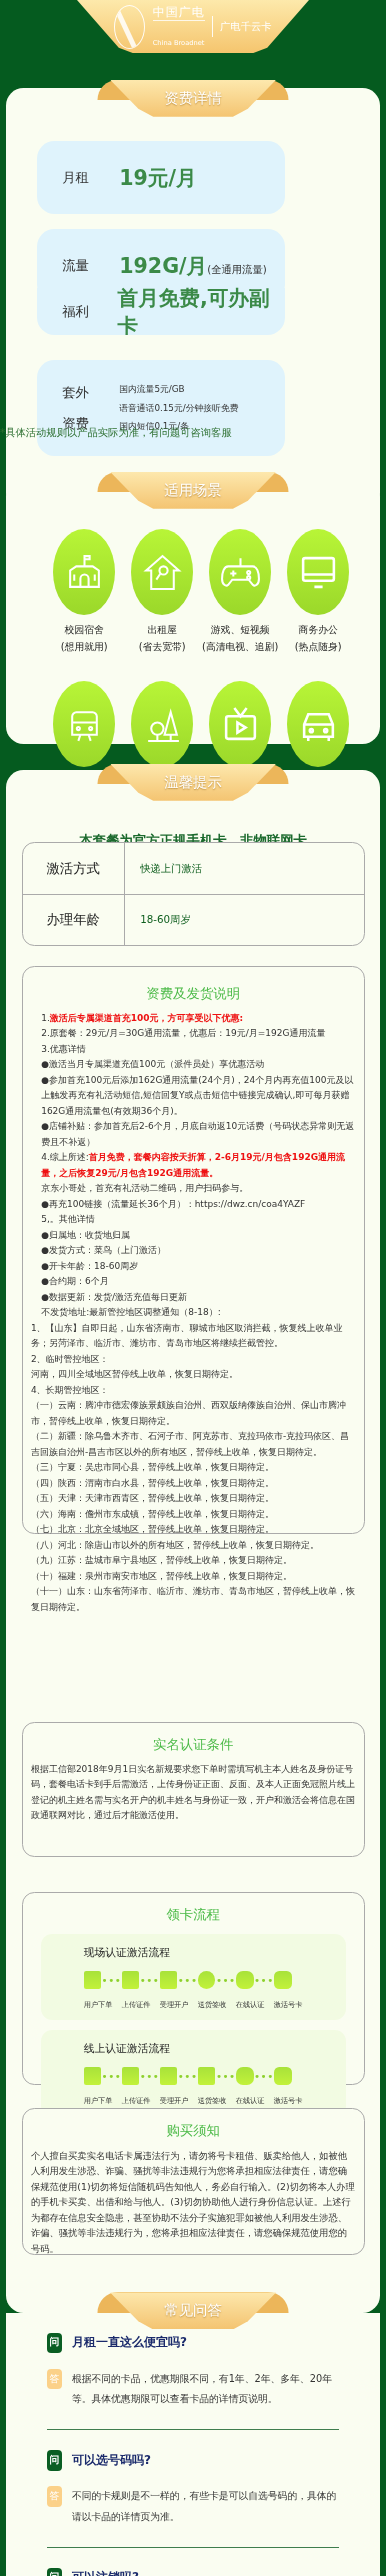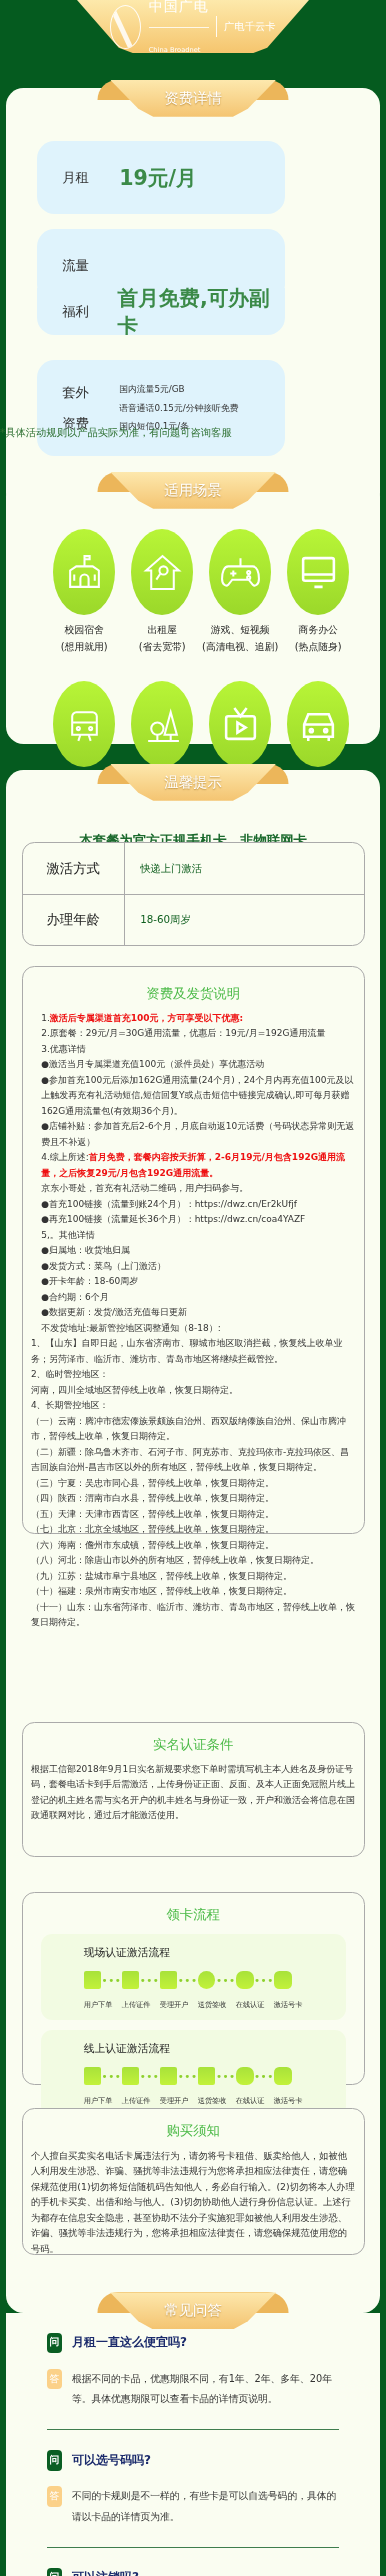--- a/index.html
+++ b/index.html
@@ -1,21 +1,21 @@
 <!DOCTYPE html>
 <html style="font-size:8.2px"><head>
 <meta charset="utf-8">
 <style>
 *{box-sizing:border-box;margin:0;padding:0}
 body{width:386px;height:2972px;background:#055b1f;font-family:"DejaVu Sans","Liberation Sans",sans-serif;color:#333;position:relative;overflow:hidden}
 .banner{position:absolute;left:77px;top:0;width:232px;height:53px;background:linear-gradient(#fde9ab,#f5c56e);clip-path:polygon(0 0,100% 0,82% 90%,76% 100%,24% 100%,18% 90%);display:flex;align-items:center;justify-content:center;gap:7.2px}
 .logo-mark{width:31px;height:44px;border-radius:50%;border:1.5px solid rgba(255,255,255,.9);position:relative;overflow:hidden}
 .logo-mark:before{content:"";position:absolute;left:7.2px;top:-3.1px;width:5.2px;height:52px;background:rgba(255,255,255,.85);transform:rotate(-25deg)}
 .logo-text{color:#fff;line-height:1}
-.logo-cn{font-size:14px;letter-spacing:1px;border-bottom:1px solid rgba(255,255,255,.8);padding-bottom:14px}
+.logo-cn{font-size:12px;letter-spacing:1px;border-bottom:1px solid rgba(255,255,255,.8);padding-bottom:2px}
 .logo-en{font-size:6.7px;margin-top:19px}
 .logo-div{width:1px;height:20.6px;background:rgba(255,255,255,.9)}
 .logo-sub{color:#fff;font-size:10.3px}
 .card{position:absolute;left:6.2px;width:374px;background:#fafdf1;border-radius:17.5px}
 .sec-tab{position:absolute;left:50%;transform:translateX(-50%);width:191px;height:37px}
 .sec-tab .ears{position:absolute;left:0;top:0;width:191px;height:20.6px;background:#ecb65a;border-radius:20.6px 20.6px 0 0}
 .sec-tab .plate{position:absolute;left:12.4px;top:0;width:166px;height:37px;background:linear-gradient(#fde8ad,#f4c471);clip-path:polygon(0 0,100% 0,83% 78%,74% 100%,26% 100%,17% 78%);display:flex;align-items:center;justify-content:center;color:#fff;font-size:14.4px;text-shadow:0 0.5px 1.5px rgba(150,100,20,.6)}
 .fee-row{position:absolute;left:31px;width:248px;background:#dff3fc;border-radius:17.5px;display:flex;align-items:center}
 .fee-label{width:82px;padding-left:25px;font-size:13.4px;color:#333}
 .fee-value{font-size:20.6px;font-weight:bold;color:#3b8a48}
@@ -71,20 +71,21 @@
   <div class="sec-tab" style="top:-8.2px">
     <div class="ears"></div>
     <div class="plate">资费详情</div>
   </div>
   <div class="fee-row" style="top:53px;height:73px">
     <div class="fee-label">月租</div>
     <div class="fee-value">19元/月</div>
   </div>
   <div class="fee-row" style="top:141px;height:73px">
     <div class="fee-label">流量</div>
+    <div class="fee-value"><span>192G/月</span><span class="fee-note">(全通用流量)</span></div>
   </div>
   <div class="fee-row" style="top:228px;height:73px">
     <div class="fee-label">通话</div>
     <div class="fee-value"><span>0.15元/分钟</span><span class="fee-note">(国内接听免费)</span></div>
   </div>
 </div>
 <div class="card" style="top:289px;height:221px;border-radius:0 0 17.5px 17.5px;top:289px;height:221px;top:289px;height:221px;top:289px;height:221px;top:289px;height:221px;top:289px;height:221px">
   <div class="fee-row" style="top:-1px;height:47px;border-radius:0 0 17.5px 17.5px">
     <div class="fee-label">福利</div>
     <div class="fee-value">首月免费,可办副卡</div>
@@ -235,40 +236,39 @@
     <div class="box-title" style="margin-top:8.2px">资费及发货说明</div>
     <div class="desc">
       <p class="ind"><span>1.</span><span class="red">激活后专属渠道首充100元，方可享受以下优惠:</span></p>
       <p class="ind">2.原套餐：29元/月=30G通用流量，优惠后：19元/月=192G通用流量</p>
       <p class="ind">3.优惠详情</p>
       <p class="ind">●激活当月专属渠道充值100元（派件员处）享优惠活动</p>
       <p class="ind">●参加首充100元后添加162G通用流量(24个月)，24个月内再充值100元及以上触发再充有礼活动短信,短信回复Y或点击短信中链接完成确认,即可每月获赠162G通用流量包(有效期36个月)。</p>
       <p class="ind">●店铺补贴：参加首充后2-6个月，月底自动返10元话费（号码状态异常则无返费且不补返）</p>
       <p class="ind"><span>4.综上所述:</span><span class="red">首月免费，套餐内容按天折算，2-6月19元/月包含192G通用流量，之后恢复29元/月包含192G通用流量。</span></p>
       <p class="ind">京东小哥处，首充有礼活动二维码，用户扫码参与。</p>
-      <p class="ind">●首充100链接（流量到账24个月）：https://dwz.cn/Er2kUfjf</p>
       <p class="ind">●再充100链接（流量延长36个月）：https://dwz.cn/coa4YAZF</p>
       <p class="ind">5,。其他详情</p>
       <p class="ind">●归属地：收货地归属</p>
       <p class="ind">●发货方式：菜鸟（上门激活）</p>
       <p class="ind">●开卡年龄：18-60周岁</p>
       <p class="ind">●合约期：6个月</p>
       <p class="ind">●数据更新：发货/激活充值每日更新</p>
       <p class="ind">不发货地址:最新管控地区调整通知（8-18）:</p>
       <p>1、【山东】自即日起，山东省济南市、聊城市地区取消拦截，恢复线上收单业务；另菏泽市、临沂市、潍坊市、青岛市地区将继续拦截管控。</p>
       <p>2、临时管控地区：</p>
       <p>河南，四川全域地区暂停线上收单，恢复日期待定。</p>
       <p>4、长期管控地区：</p>
       <p>（一）云南：腾冲市德宏傣族景颇族自治州、西双版纳傣族自治州、保山市腾冲市，暂停线上收单，恢复日期待定。</p>
       <p>（二）新疆：除乌鲁木齐市、石河子市、阿克苏市、克拉玛依市-克拉玛依区、昌吉回族自治州-昌吉市区以外的所有地区，暂停线上收单，恢复日期待定。</p>
       <p>（三）宁夏：吴忠市同心县，暂停线上收单，恢复日期待定。</p>
       <p>（四）陕西：渭南市白水县，暂停线上收单，恢复日期待定。</p>
       <p>（五）天津：天津市西青区，暂停线上收单，恢复日期待定。</p>
+      <p>（六）海南：儋州市东成镇，暂停线上收单，恢复日期待定。</p>
       <p>（七）北京：北京全域地区，暂停线上收单，恢复日期待定。</p>
-      <p>（六）海南：儋州市东成镇，暂停线上收单，恢复日期待定。</p>
       <p>（八）河北：除唐山市以外的所有地区，暂停线上收单，恢复日期待定。</p>
       <p>（九）江苏：盐城市阜宁县地区，暂停线上收单，恢复日期待定。</p>
       <p>（十）福建：泉州市南安市地区，暂停线上收单，恢复日期待定。</p>
       <p>（十一）山东：山东省菏泽市、临沂市、潍坊市、青岛市地区，暂停线上收单，恢复日期待定。</p>
     </div>
   </div>
 
   <div class="box" style="top:952px;height:135px">
     <div class="box-title" style="margin-top:3.1px">实名认证条件</div>
     <div class="desc">根据工信部2018年9月1日实名新规要求您下单时需填写机主本人姓名及身份证号码，套餐电话卡到手后需激活，上传身份证正面、反面、及本人正面免冠照片线上登记的机主姓名需与实名开户的机丰姓名与身份证一致，开户和激活会将信息在国政通联网对比，通过后才能激活使用。</div>

